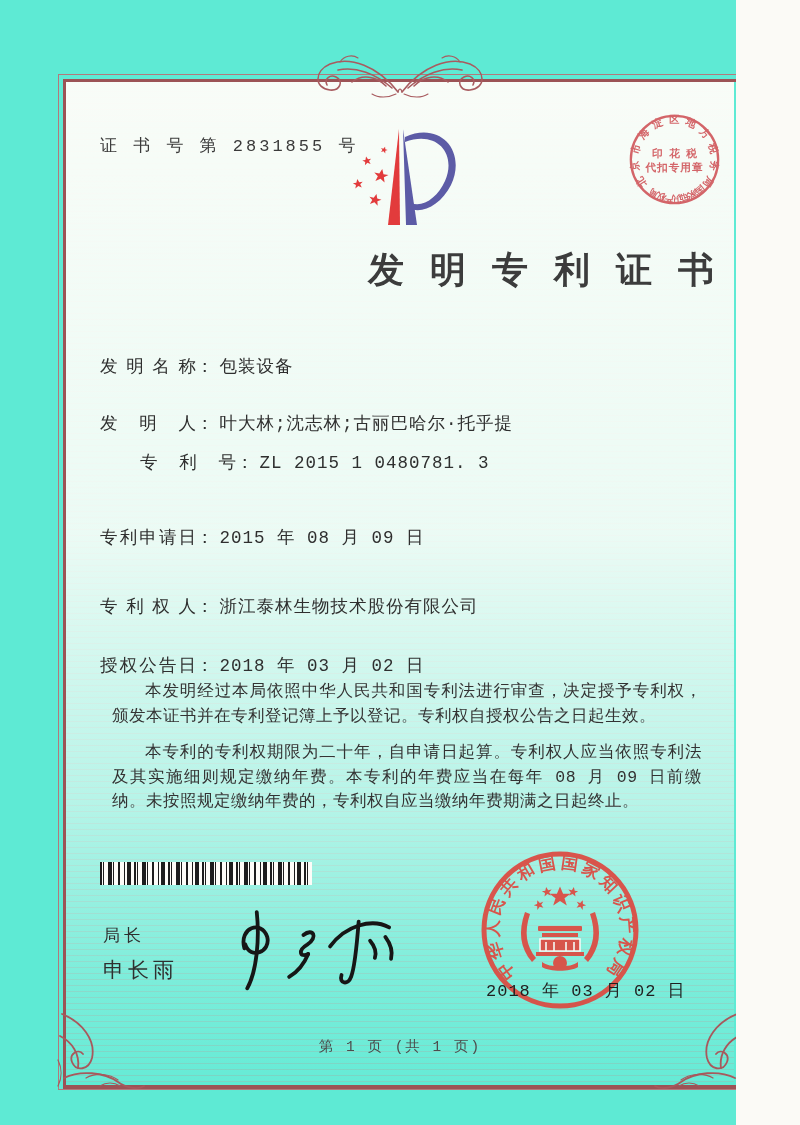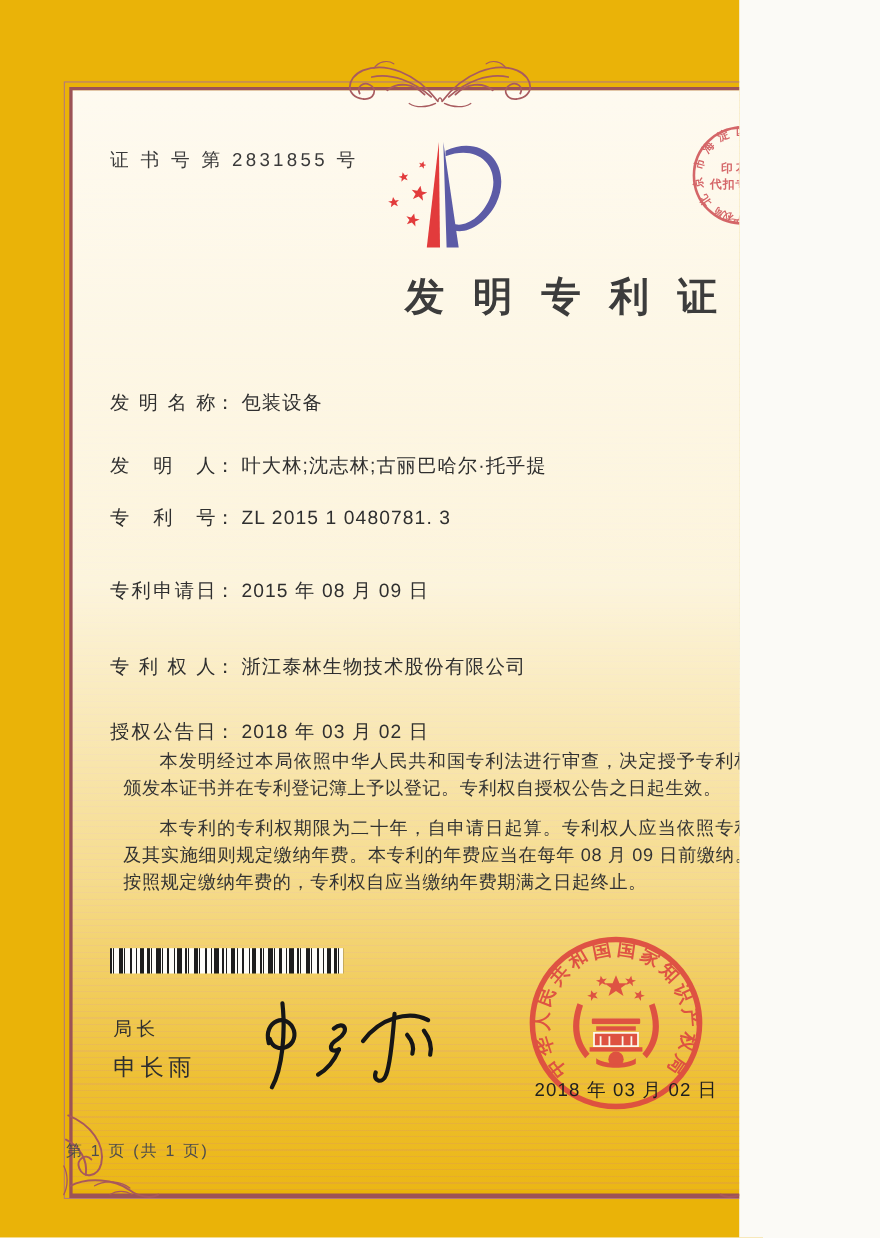--- a/index.html
+++ b/index.html
@@ -1,19 +1,19 @@
 <!DOCTYPE html>
 <html><head>
 <meta charset="utf-8">
 <style>
   html,body{margin:0;padding:0;background:#fbfaf6;}
   #certificate{
-    position:relative;width:672px;height:1125px;overflow:hidden;
-    background:#eab308;
-    font-family:Liberation Sans, sans-serif;
+    position:relative;width:736px;height:1125px;overflow:hidden;
+    background:#5eead4;
+    font-family:Liberation Mono, monospace;
     color:#2e2e2e;
   }
   
   .frame-outer{position:absolute;left:58px;top:74px;width:682px;height:1014px;border:1px solid #b3797c;}
   .frame-inner{position:absolute;left:63px;top:79px;width:671px;height:1003px;border:3px solid #9c5356;border-bottom-width:4px;}
   
   .guilloche{position:absolute;left:64px;top:82px;width:670px;height:1000px;
     background:repeating-linear-gradient(0deg, rgba(205,115,115,0.20) 0 1px, rgba(255,255,255,0) 1px 6px);
     pointer-events:none;}
   .guilloche-fade{position:absolute;left:64px;top:82px;width:670px;height:1000px;
@@ -22,42 +22,42 @@
   .ornament{position:absolute;color:#a85b5f;}
   
   .cert-number{position:absolute;left:100px;top:134px;font-size:17px;letter-spacing:3px;color:#3a3a3a;}
   .page-title{position:absolute;left:60px;top:246px;width:680px;text-align:right;
     font-size:36px;font-weight:bold;color:#3c3c3c;letter-spacing:26px;text-indent:26px;}
   .fields{position:absolute;left:100px;top:354px;width:612px;}
   .field-row{position:absolute;left:0;font-size:17.5px;color:#2f2f2f;white-space:nowrap;}
   .field-label{display:inline-block;width:96px;text-align:justify;text-align-last:justify;vertical-align:bottom;}
   .field-colon{margin-right:6px;}
   .field-value{letter-spacing:1px;}
-  .row-0{top:0px;}.row-1{top:57px;}.row-2{top:104px;}.row-3{top:171px;}.row-4{top:240px;}.row-5{top:299px;}
+  .row-0{top:0px;}.row-1{top:57px;}.row-2{top:96px;margin-left:40px;}.row-3{top:171px;}.row-4{top:240px;}.row-5{top:299px;}
   .body-text{position:absolute;left:100px;top:668px;width:614px;font-size:16.5px;line-height:24.5px;color:#333;text-align:justify;letter-spacing:0.5px;}
   .body-text p{margin:12px;text-indent:2em;}
   
   .barcode{position:absolute;left:100px;top:862px;width:212px;height:23px;
     background:repeating-linear-gradient(90deg,
       #1d1d1d 0 2px, #fdfcf8 2px 3px,
       #1d1d1d 3px 4px, #fdfcf8 4px 8px,
       #1d1d1d 8px 12px, #fdfcf8 12px 13px,
       #1d1d1d 13px 14px, #fdfcf8 14px 18px,
       #1d1d1d 18px 20px, #fdfcf8 20px 24px,
       #1d1d1d 24px 25px, #fdfcf8 25px 27px,
       #1d1d1d 27px 31px, #fdfcf8 31px 34px);}
   
   .signer-title{position:absolute;left:103px;top:924px;font-size:17px;letter-spacing:4px;color:#2f2f2f;}
   .signer-name{position:absolute;left:103px;top:956px;font-size:21px;letter-spacing:4px;color:#2f2f2f;}
   .signature-svg{position:absolute;left:212px;top:893px;width:200px;height:105px;}
   
   .tax-stamp{position:absolute;left:626px;top:111px;width:97px;height:97px;opacity:0.88;}
   .official-seal{position:absolute;left:480px;top:850px;width:160px;height:160px;opacity:0.93;}
   .seal-date{position:absolute;left:486px;top:979px;font-size:17px;letter-spacing:1px;color:#1f1f1f;}
-  .page-footer{position:absolute;left:60px;top:1037px;width:680px;font-size:14.5px;color:#4c4c4c;letter-spacing:2px;}
+  .page-footer{position:absolute;left:60px;top:1037px;width:680px;text-align:center;font-size:14.5px;color:#4c4c4c;letter-spacing:2px;}
   .cnipa-logo{position:absolute;left:338px;top:123px;width:132px;height:108px;}
 </style>
 </head>
 <body>
 
 <div id="certificate">
 
   <div class="guilloche"></div>
   <div class="guilloche-fade"></div>
 

